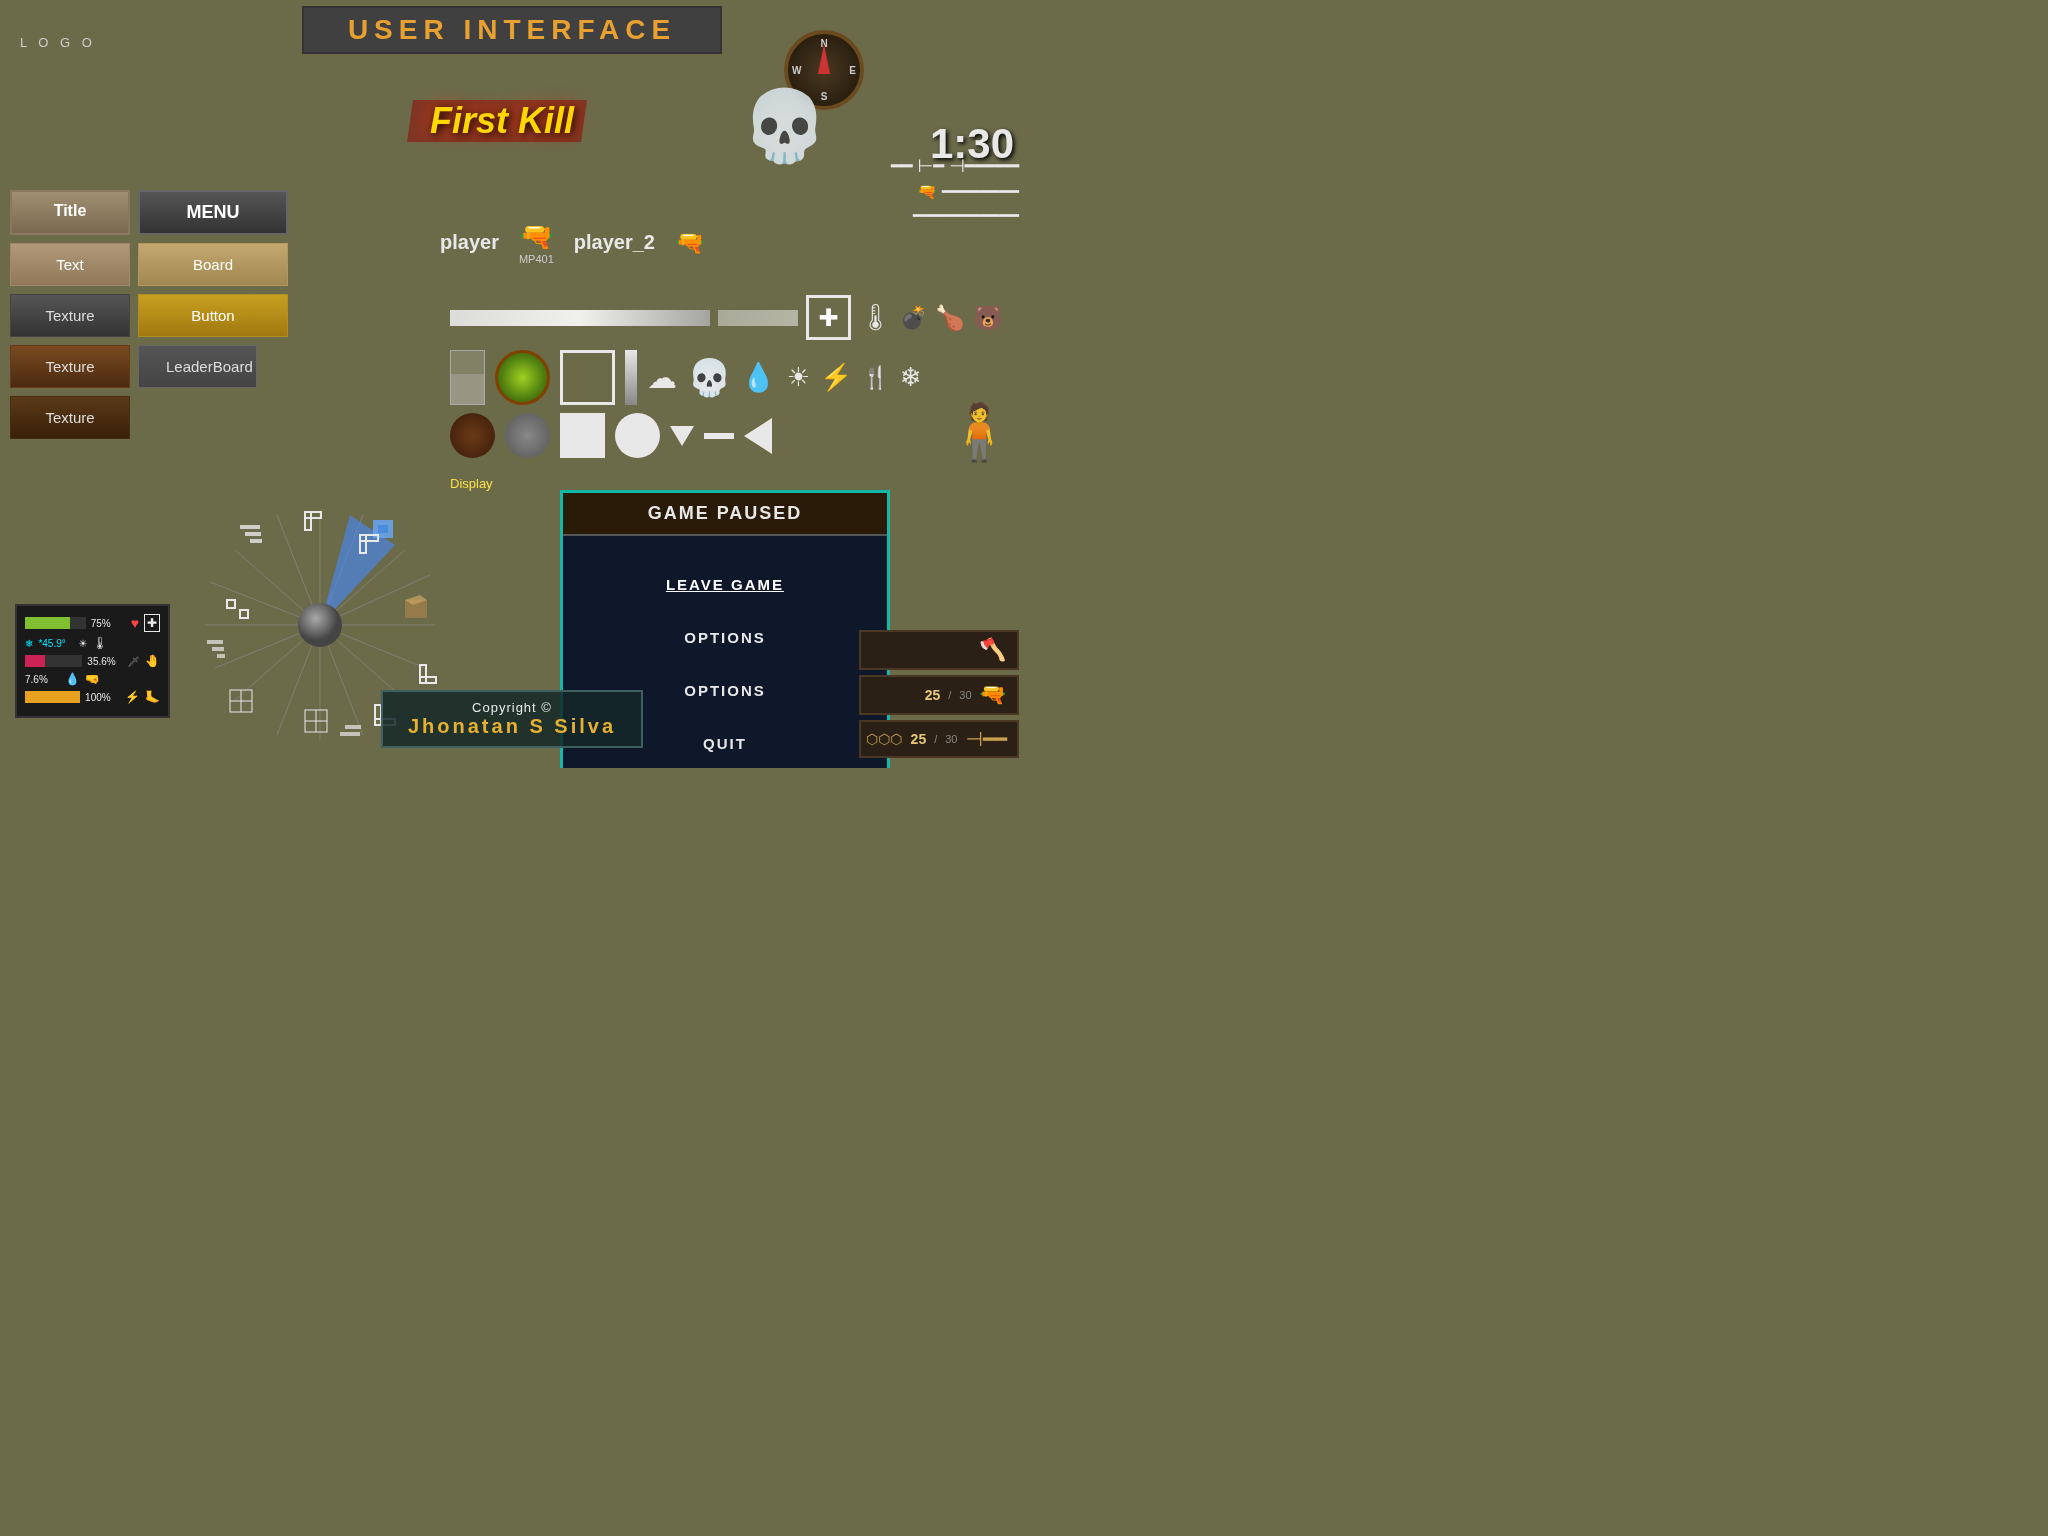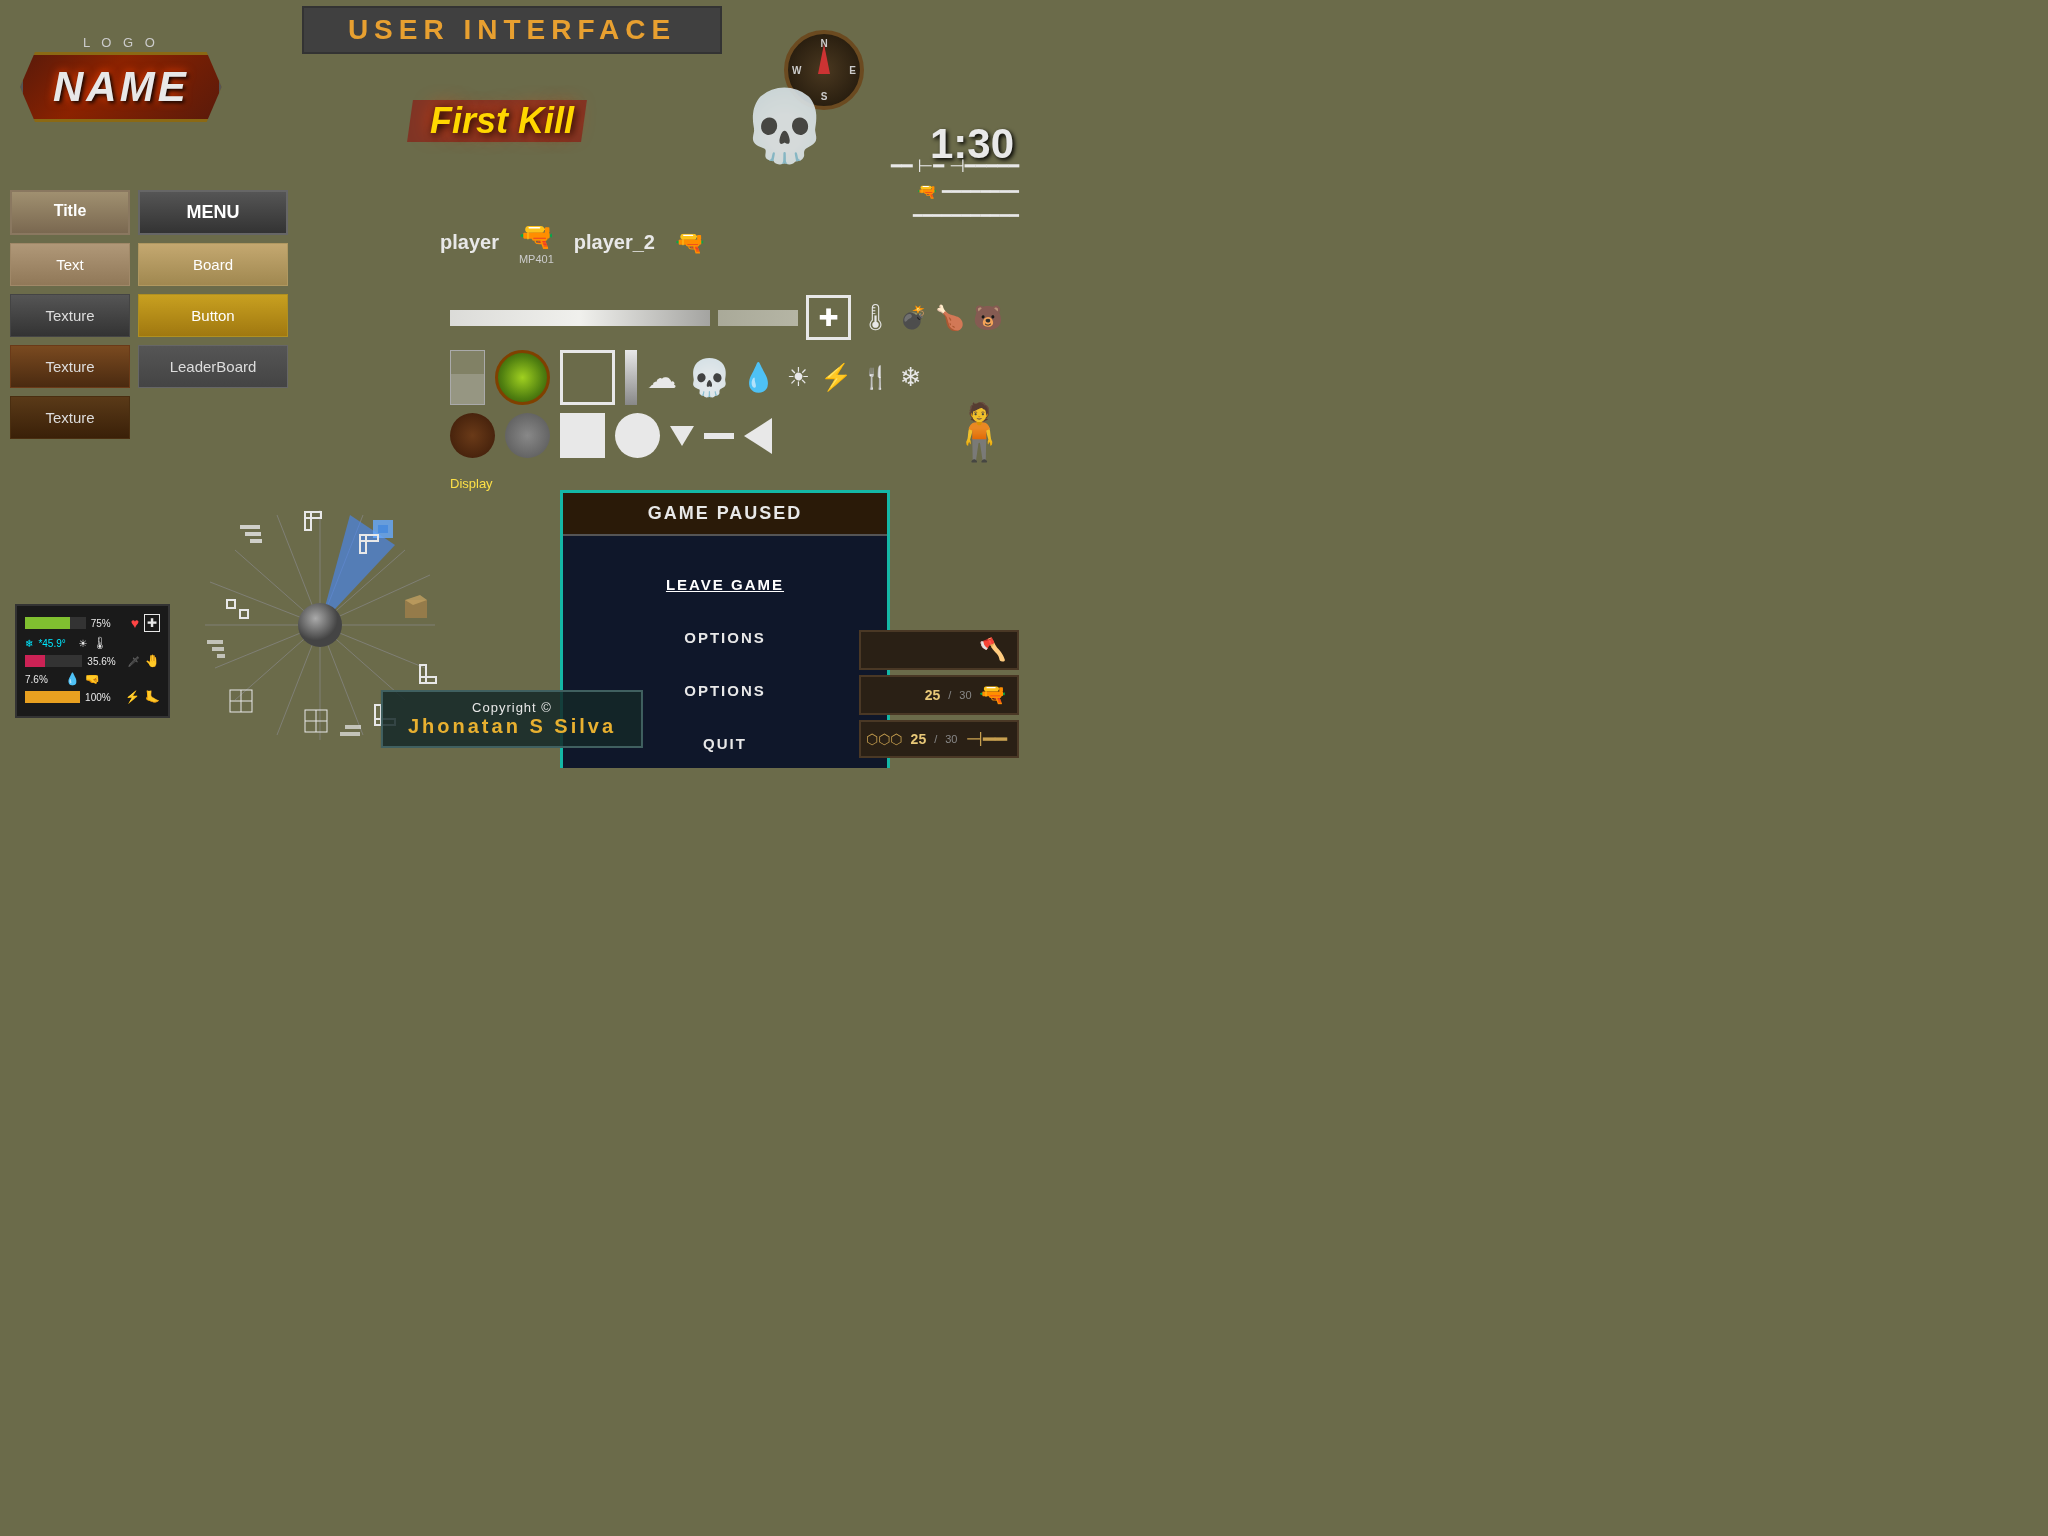--- a/index.html
+++ b/index.html
@@ -215,21 +215,21 @@
       font-size: 15px;
       width: 120px;
       text-align: center;
     }
     .leaderboard-box {
       background: linear-gradient(180deg, #555 0%, #444 100%);
       border: 1px solid #666;
       padding: 12px 27px;
       color: #ddd;
       font-size: 15px;
-      width: 150px;
+      width: 119px;
       text-align: center;
     }
     .texture-box-darkbrown {
       background: linear-gradient(180deg, #5a3a18 0%, #3a2008 100%);
       border: 1px solid #4a2e10;
       padding: 12px 15px;
       color: #ddd;
       font-size: 15px;
       width: 120px;
       text-align: center;
@@ -479,25 +479,20 @@
   </style>
 </head>
 <body>
 
 <div class="header-bar">
   <span class="header-title">USER INTERFACE</span>
 </div>
 
 <div class="logo-area">
   <div class="logo-label">L O G O</div>
-  <div class="logo-name-box">
-    <div class="logo-wings-left"></div>
-    <span class="logo-name-text">NAME</span>
-    <div class="logo-wings-right"></div>
-  </div>
 </div>
 
 <div class="compass">
   <div class="compass-circle">
     <span class="compass-n">N</span>
     <span class="compass-s">S</span>
     <span class="compass-w">W</span>
     <span class="compass-e">E</span>
     <div class="compass-needle"></div>
   </div>

